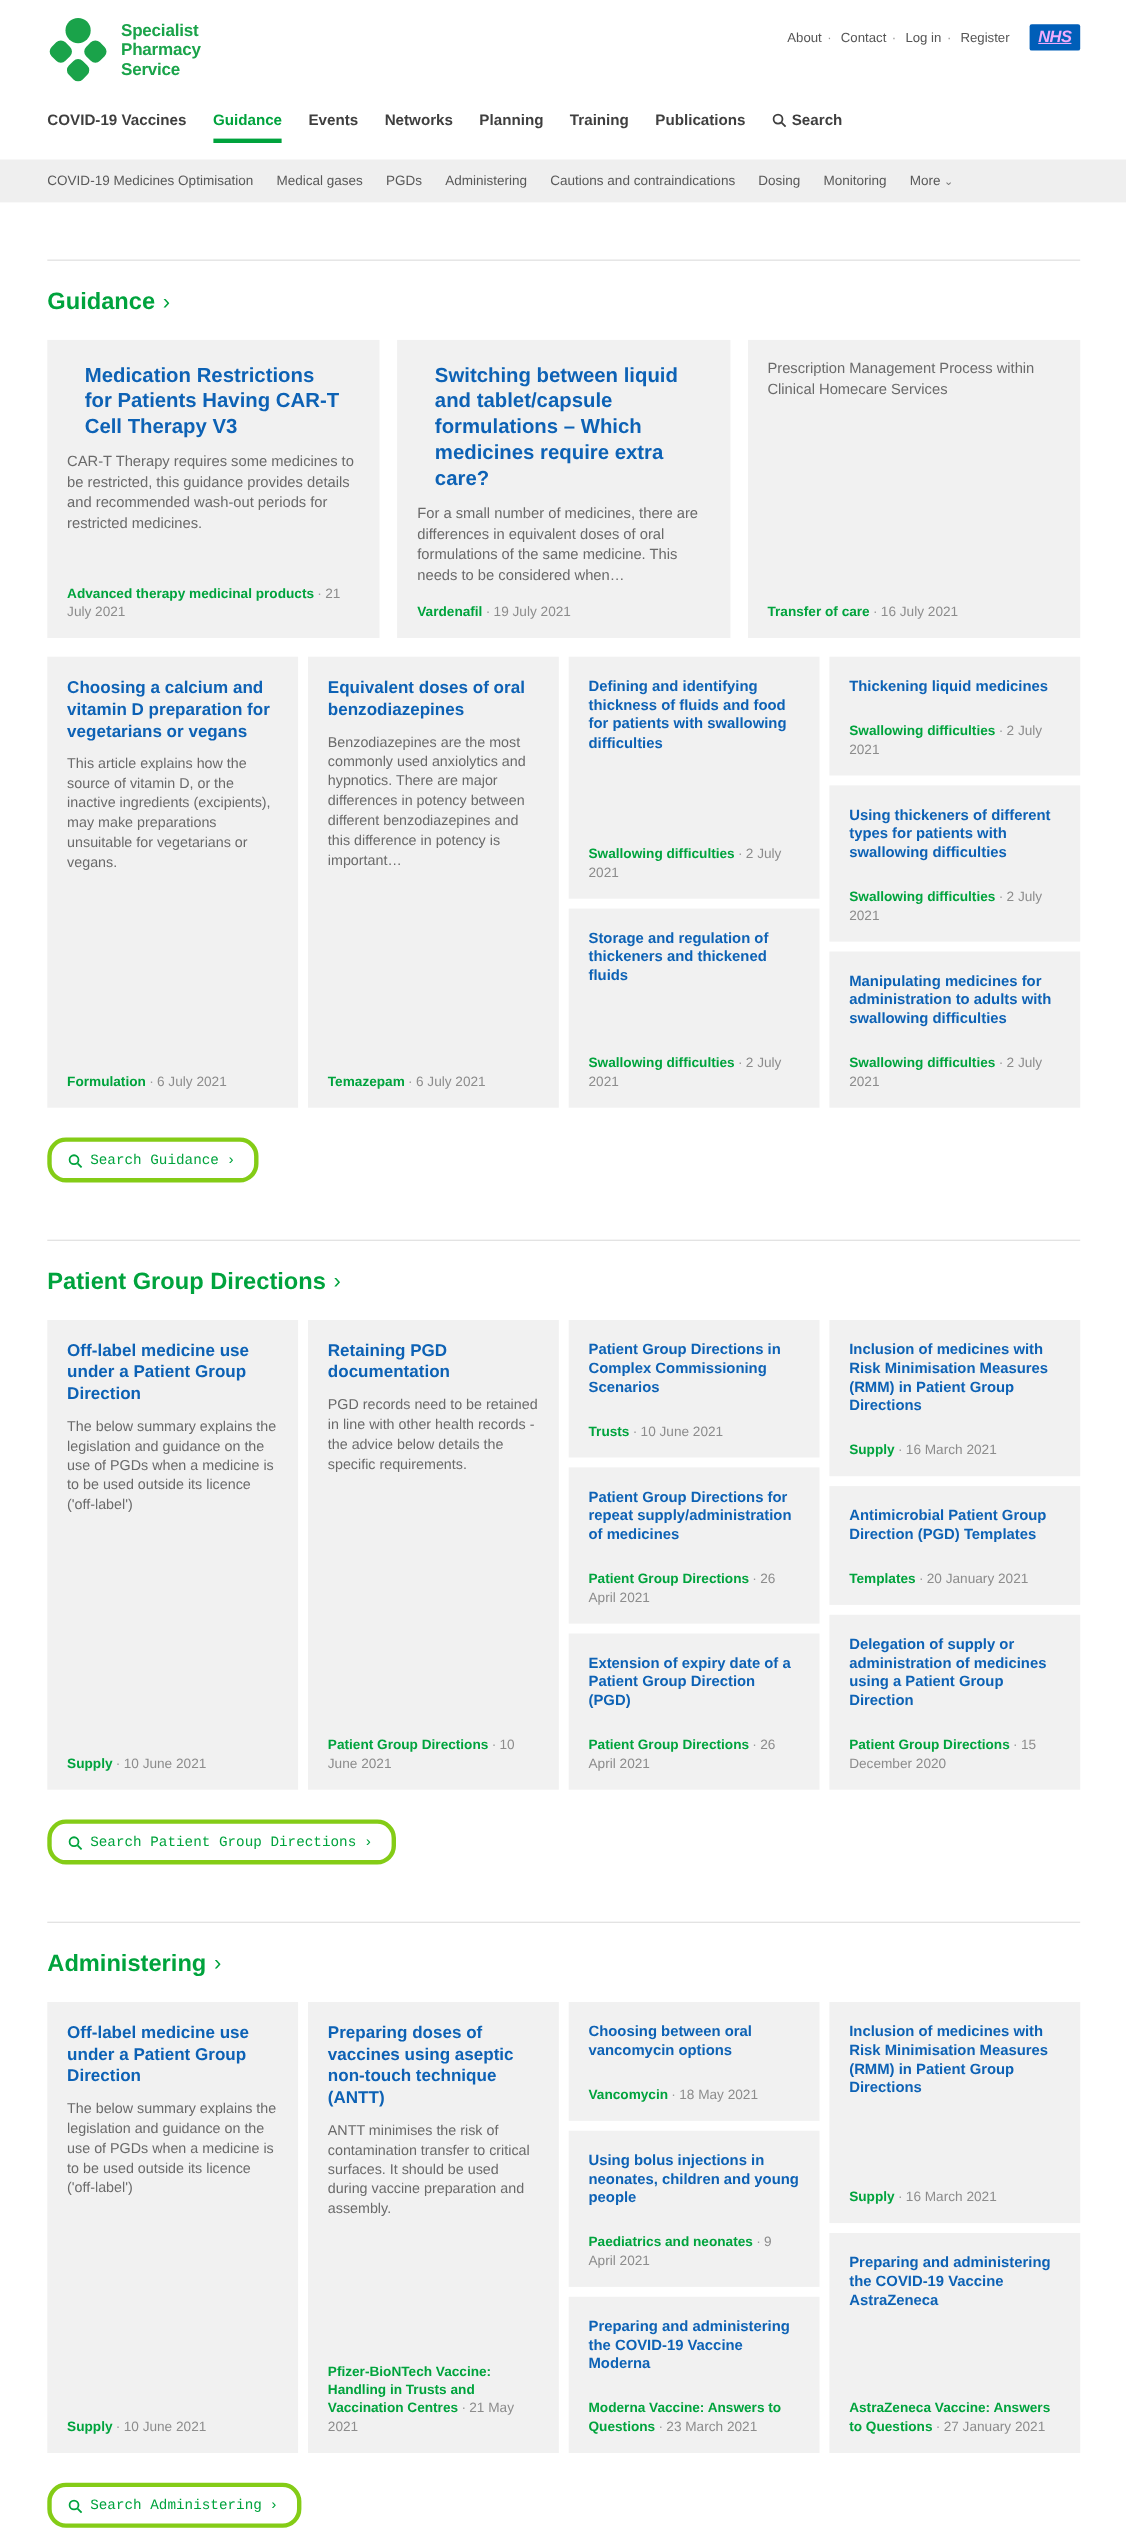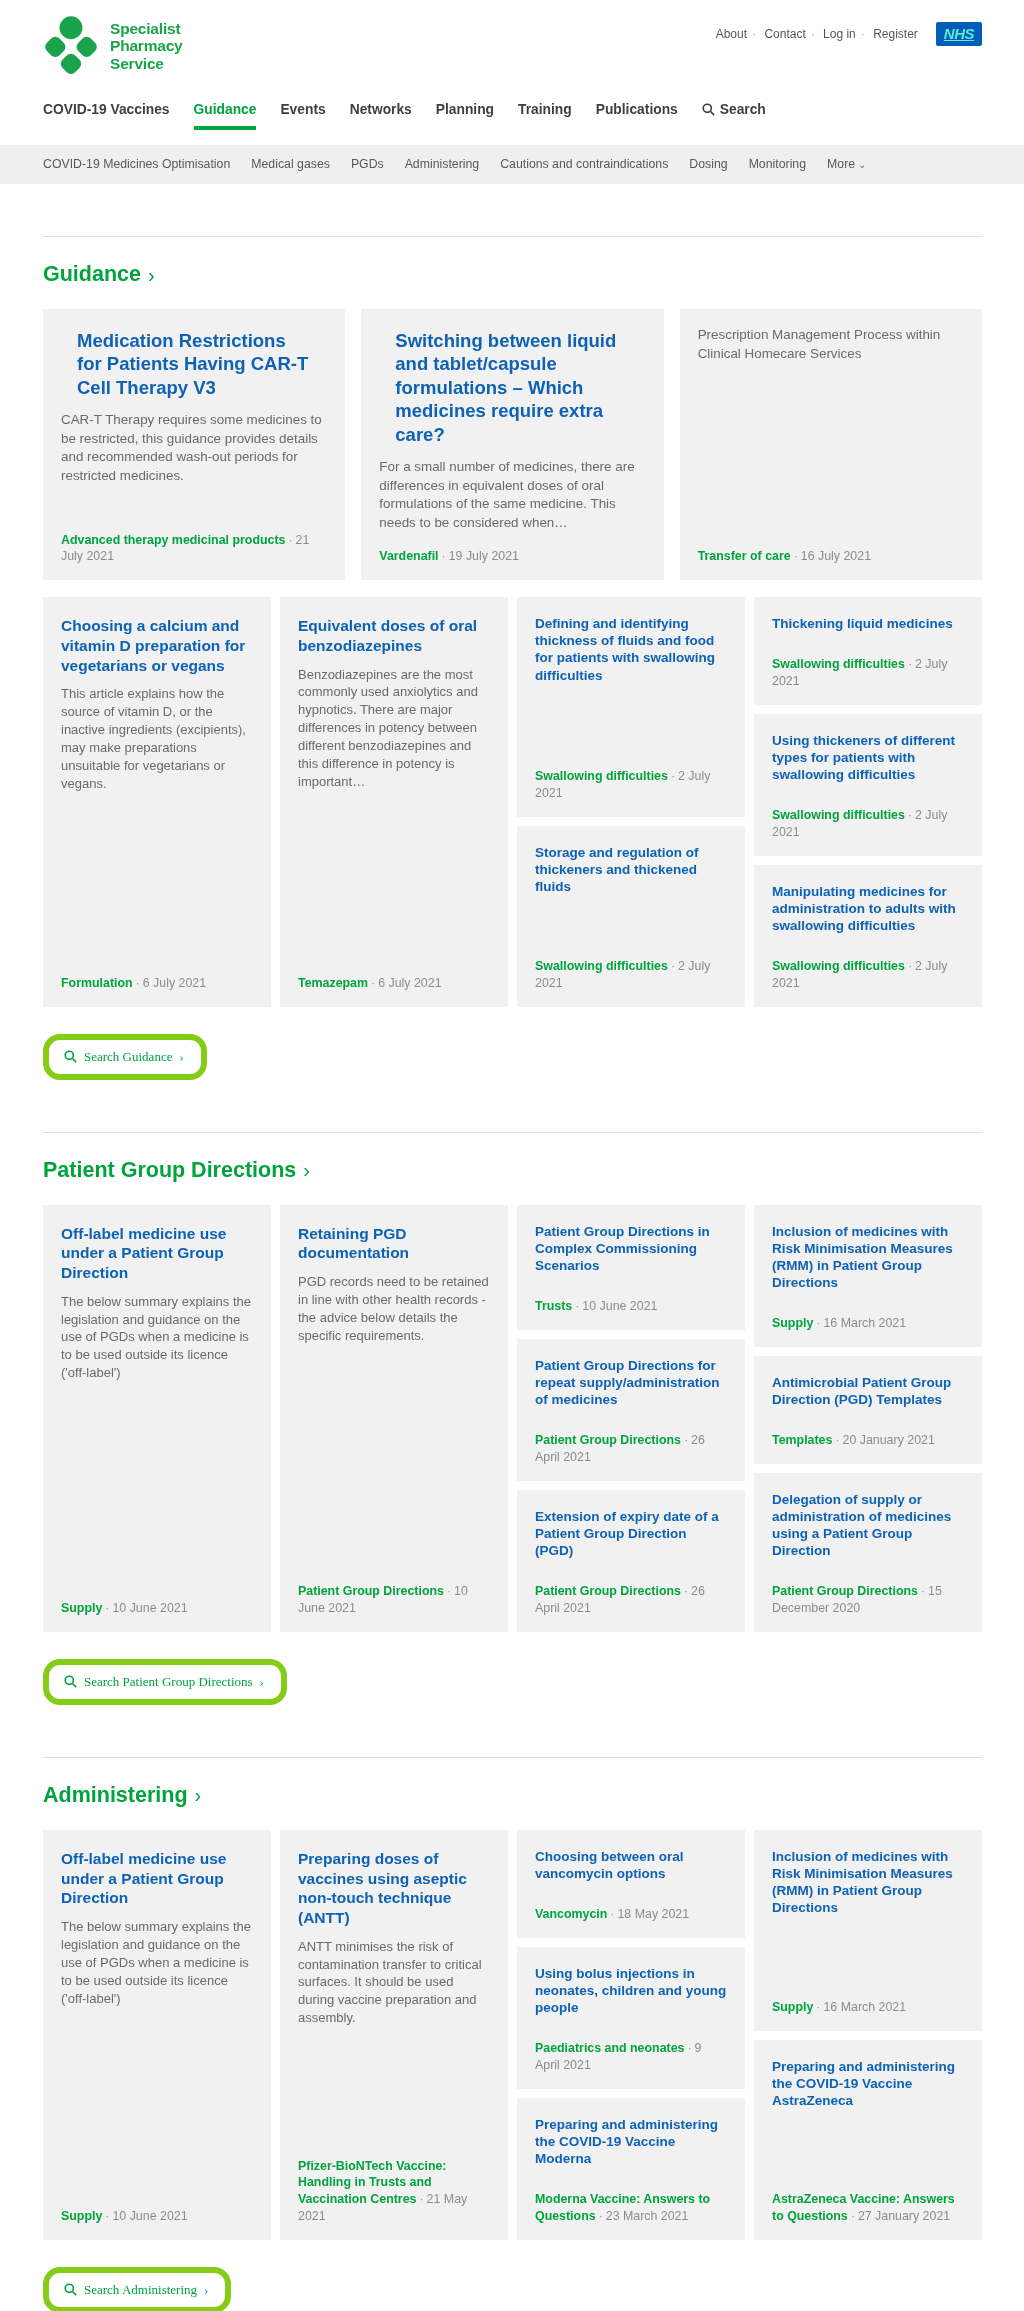--- a/index.html
+++ b/index.html
@@ -12,21 +12,21 @@
   .container{padding:0 42px 0 43px;}
 
   
   .hdr{display:flex; justify-content:space-between; align-items:flex-start; padding-top:15px; height:96px;}
   .logo-block{display:flex; align-items:center; gap:11px;}
   .logo-text{color:var(--logo-green); font-weight:bold; font-size:15.5px; line-height:1.1; letter-spacing:-0.2px;}
   .hdr-right{display:flex; align-items:center; gap:16px; margin-top:7px;}
   .hdr-links{font-size:12px; color:#555;}
   .hdr-links a{margin:0 2px;}
   .sep{color:#999; margin:0 3px;}
-  .nhs-badge{display:inline-block; background:var(--nhs); color:#5eead4; font-weight:bold; font-style:italic; font-size:15px; line-height:1; padding:4px 8px 5px; border-radius:2px; letter-spacing:-0.5px;text-decoration:underline;}
+  .nhs-badge{display:inline-block; background:var(--nhs); color:#f0abfc; font-weight:bold; font-style:italic; font-size:15px; line-height:1; padding:4px 8px 5px; border-radius:2px; letter-spacing:-0.5px;text-decoration:underline;}
 
   
   .nav{display:flex; gap:24px; align-items:flex-end; padding:6px 42px 15px 43px; font-size:13.8px; font-weight:bold; color:var(--nav);}
   .nav-item{padding-bottom:13px; display:flex; align-items:center; gap:5px;}
   .nav-item.active{color:var(--green); border-bottom:4px solid var(--green); padding-bottom:9px;}
   .s-icon{width:13px; height:13px; display:inline-block;}
 
   
   .subnav{background:var(--subnav);}
   .subnav-inner{display:flex; gap:21px; padding:12px 42px 13px 43px; font-size:12.3px; color:#595959; align-items:center;}
@@ -49,21 +49,21 @@
   .card-lg{min-height:237px;}
   .card-lg .title{font-size:18.5px; margin:3px 16px 12px;}
   .card-lg .body{font-size:13.4px;}
   .card-md .title{font-size:15.5px; margin:2px 0 10px;}
   .card-sm .title{font-size:13.5px; margin:1px 0 8px;}
   .body{color:var(--body); font-size:13px; line-height:1.38;}
   .cfoot{margin-top:auto; font-size:12.4px; line-height:1.35; padding-top:16px;}
   .tag{color:var(--green); font-weight:bold;}
   .date{color:var(--date);}
 
-  .pill{display:inline-flex; align-items:center; gap:7px; background:#fff; border:6px solid #84cc16; color:var(--green); border-radius:17px; padding:9px 17px 9px 15px; font-size:13px; font-family:Liberation Serif, serif; cursor:pointer; margin-top:27px;}
+  .pill{display:inline-flex; align-items:flex-end; gap:7px; background:#fff; border:4px solid #84cc16; color:var(--green); border-radius:17px; padding:9px 17px 9px 15px; font-size:13px; font-family:Liberation Mono, monospace; cursor:pointer; margin-top:27px;}
   .pill .chev-sm{font-size:13px;}
 </style>
 </head>
 <body>
 
 <header class="container hdr">
   <a class="logo-block">
     <svg width="56" height="62" viewBox="0 0 66 72">
       <g fill="#1aa34a">
         <circle cx="33" cy="14.5" r="13.5"></circle>

